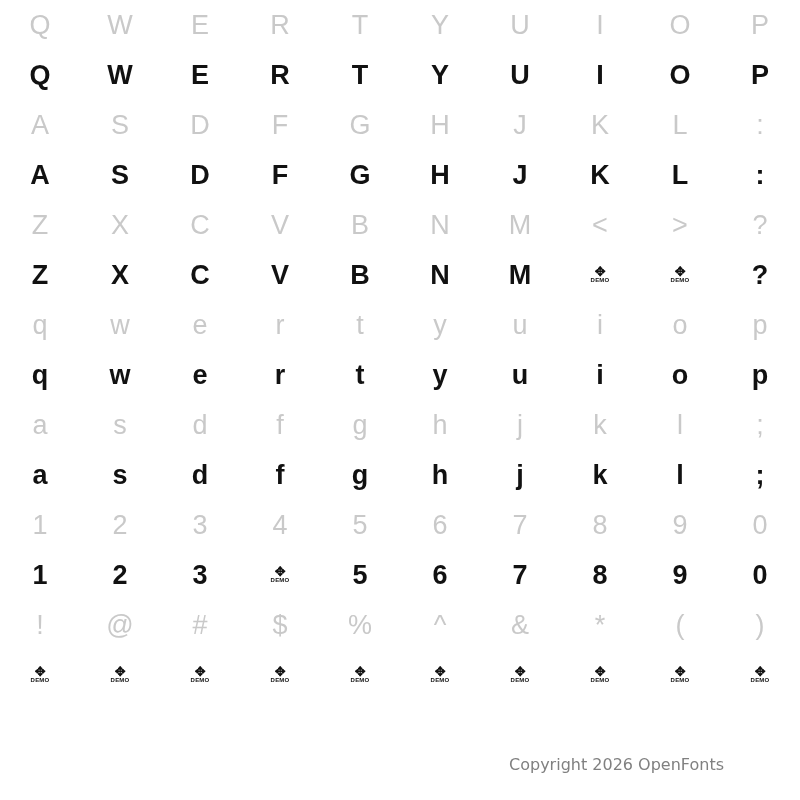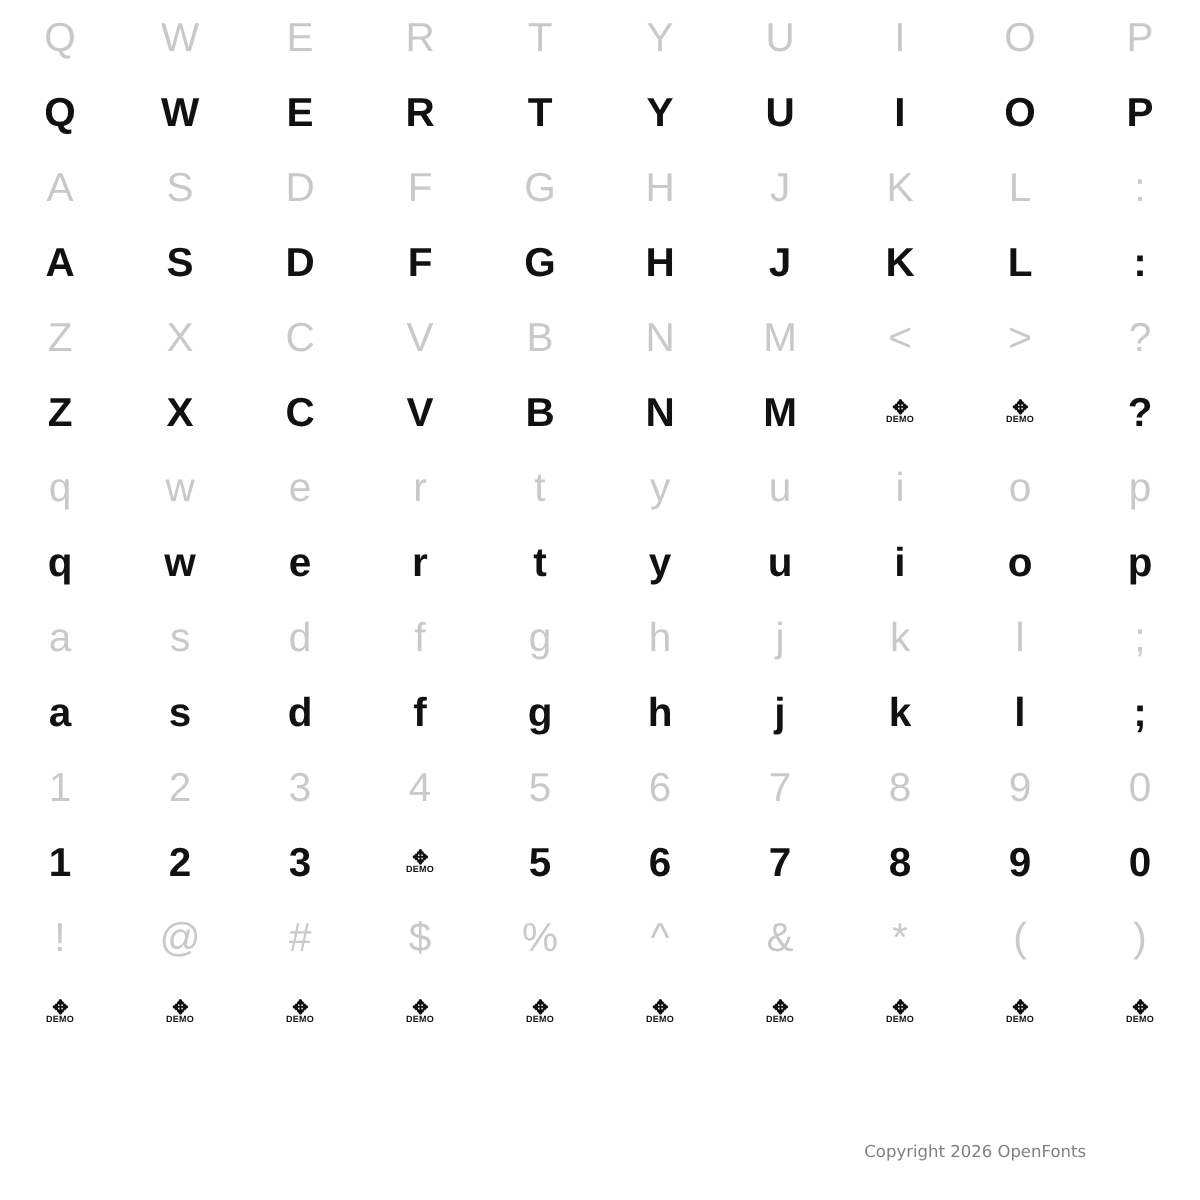--- a/index.html
+++ b/index.html
@@ -74,21 +74,21 @@
     font-size: 6px;
     line-height: 7px;
     font-weight: bold;
     letter-spacing: 0.2px;
   }
   .copyright {
     position: absolute;
     right: 76px;
     bottom: 26px;
     color: #808080;
-    font-size: 11px;
+    font-size: 16px;
     font-family: "DejaVu Sans", sans-serif;
     white-space: nowrap;
   }
 </style>
 </head>
 <body>
 
 <div id="sheet">
   <div class="grid">
       <div class="row row-ghost">

